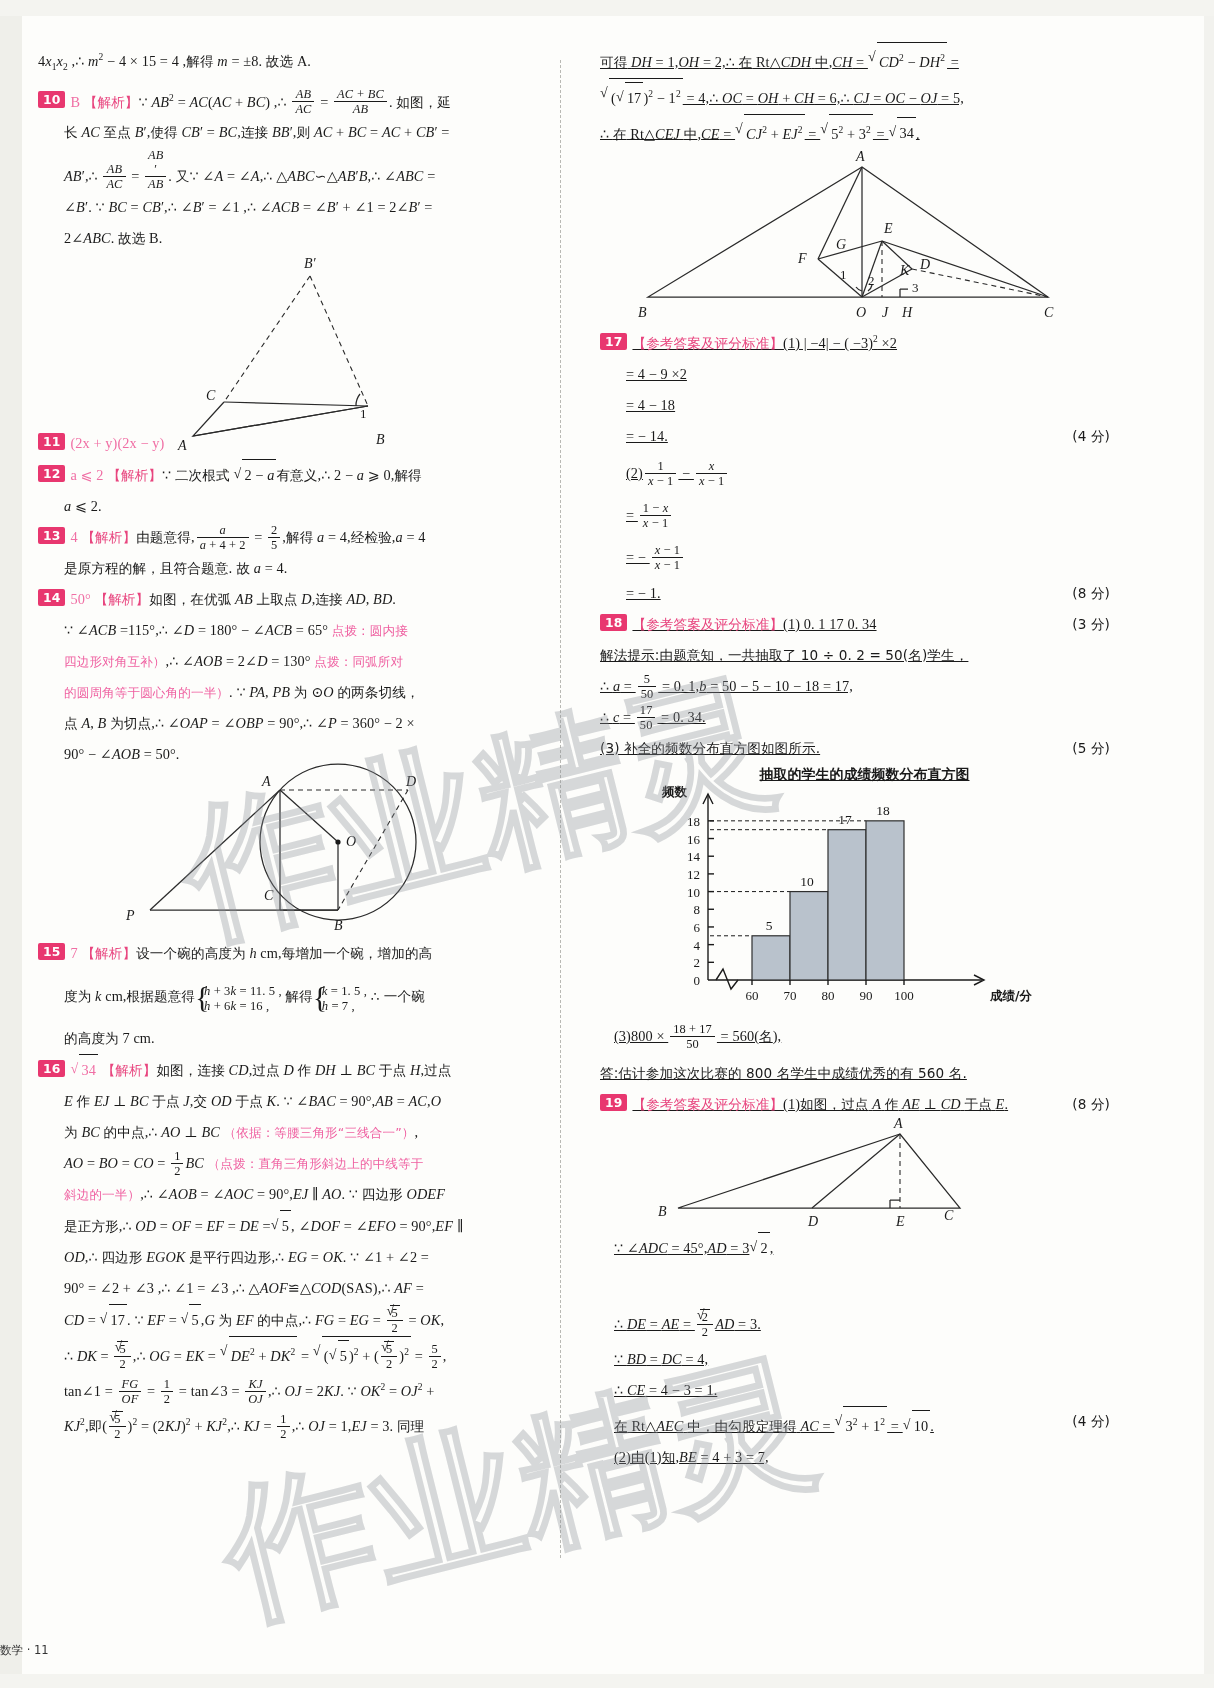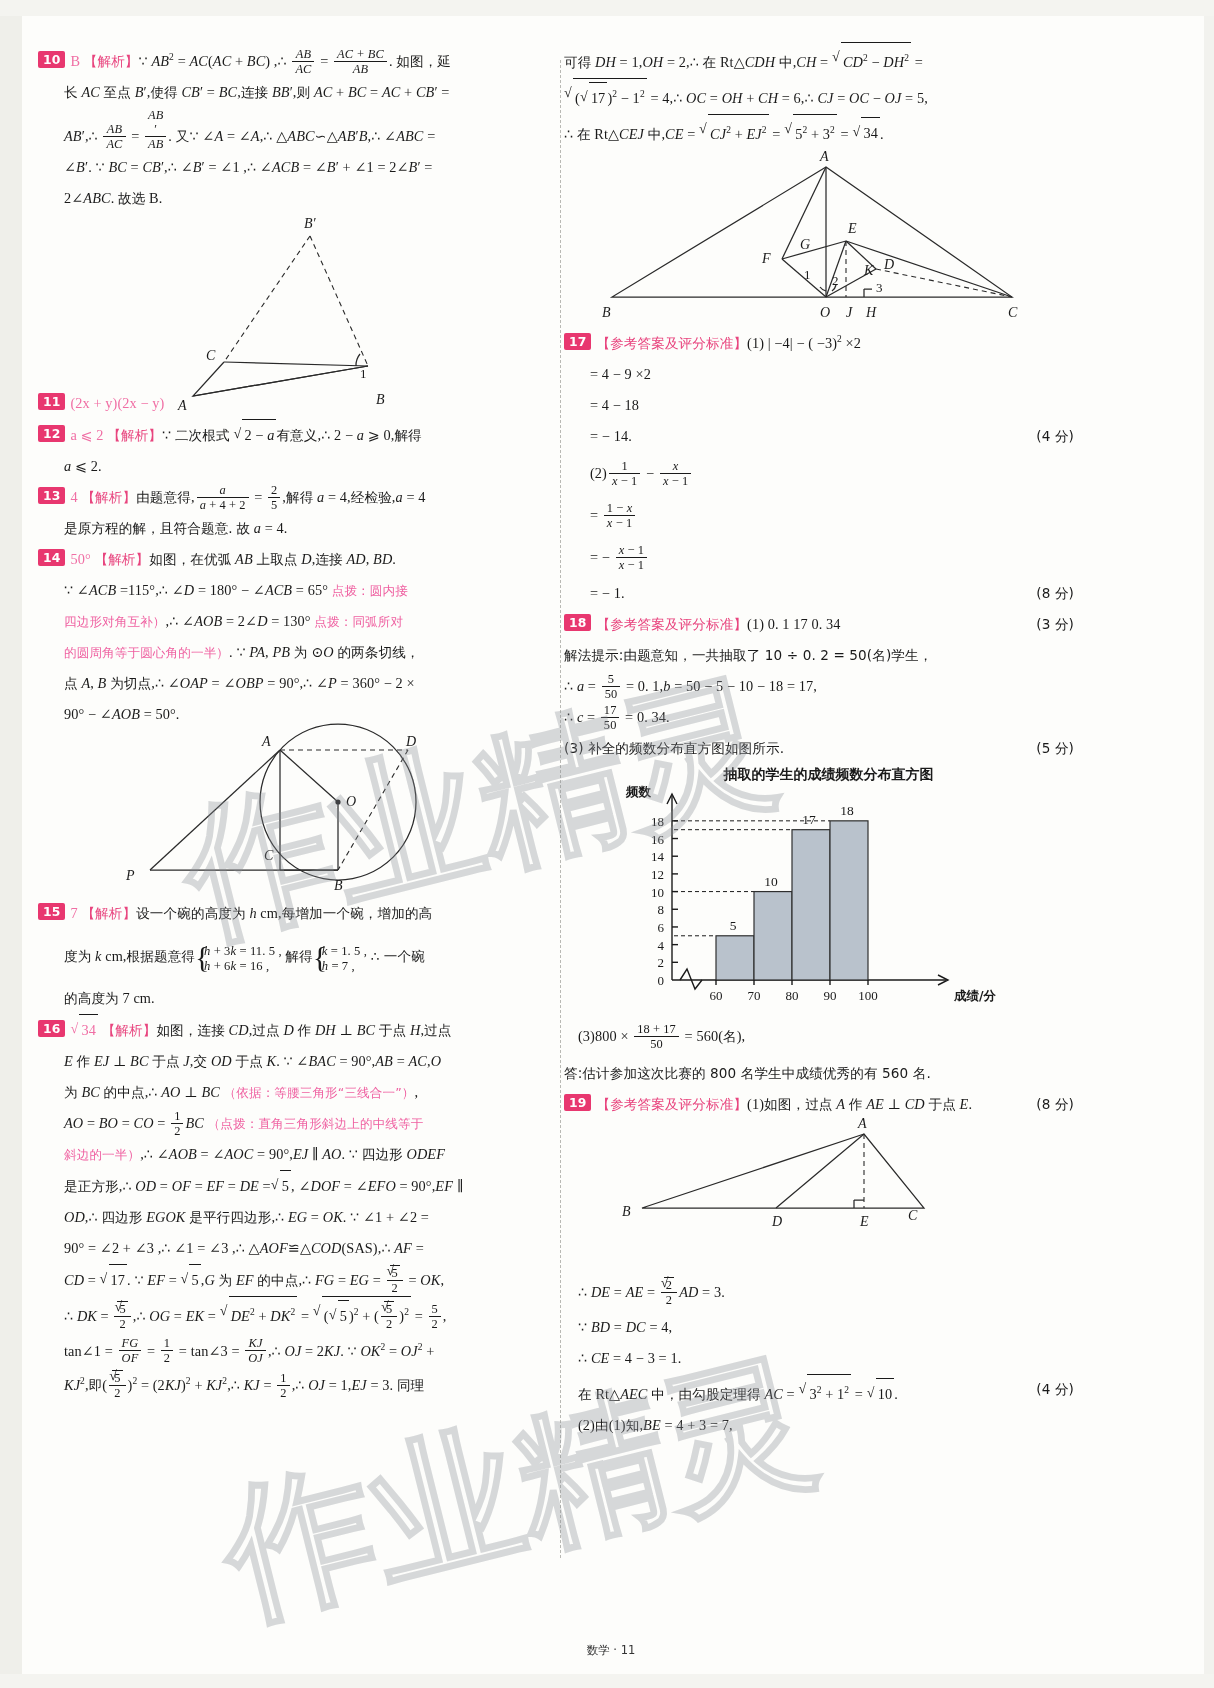--- a/index.html
+++ b/index.html
@@ -19,21 +19,21 @@
     box-sizing:border-box;
   }
   .edge-left{position:absolute;left:0;top:0;width:22px;height:100%;background:#efefea;}
   .edge-right{position:absolute;right:0;top:0;width:10px;height:100%;background:#f2f2ee;}
   .edge-top{position:absolute;left:0;top:0;height:16px;width:100%;background:#f4f4f0;}
   .edge-bottom{position:absolute;left:0;bottom:0;height:14px;width:100%;background:#f4f4f0;}
 
   
   .col{position:absolute;top:42px;width:510px;height:1600px;}
   .col-left{left:38px;}
-  .col-right{left:564px;}
+  .col-right{left:600px;text-decoration:underline;}
   .divider{position:absolute;left:560px;top:60px;bottom:130px;
            border-left:1px dashed #b9b9b4;width:0;}
 
   
   .ln{
     font-size:14.3px;line-height:31px;
     white-space:nowrap;
     letter-spacing:.1px;
   }
   .it{font-style:italic;font-family:"Liberation Serif",serif;}
@@ -80,36 +80,39 @@
   .vallab{font-family:"Liberation Serif",serif;font-size:13.5px;fill:#1a1a1a;}
   .axname{font-family:"DejaVu Sans",sans-serif;font-size:12.5px;fill:#1a1a1a;font-weight:bold;}
 
   
   .wm{position:absolute;pointer-events:none;opacity:.33;}
   .wm svg text{
     font-family:"DejaVu Sans",sans-serif;font-weight:bold;
     fill:none;stroke:#8a8f96;stroke-width:2.1;
   }
   .footer{
-    position:absolute;left:8px;right:0;bottom:30px;text-align:center;
+    position:absolute;left:0;right:0;bottom:30px;
     font-family:"DejaVu Sans",sans-serif;font-size:11.5px;color:#333;
   }
 </style>
 </head>
 <body>
 
 <div id="page">
   <div class="edge-left"></div>
   <div class="edge-right"></div>
   <div class="edge-top"></div>
   <div class="edge-bottom"></div>
   <div class="divider"></div>
 
   <div class="col col-left">
 
+    <div class="ln">
+      4<span class="it">x</span><sub>1</sub><span class="it">x</span><sub>2</sub> ,∴ <span class="it">m</span><sup>2</sup> − 4 × 15 = 4 ,<span class="zh">解得</span> <span class="it">m</span> = ±8. <span class="zh">故选</span> A.
+    </div>
 
     <div class="ln">
       <span class="tag">10</span><span class="ans">B</span>
       <span class="pink zh">【解析】</span>∵ <span class="it">AB</span><sup>2</sup> = <span class="it">AC</span>(<span class="it">AC</span> + <span class="it">BC</span>) ,∴ <span class="frac"><span class="num it">AB</span><span class="den it">AC</span></span> = <span class="frac"><span class="num it">AC + BC</span><span class="den it">AB</span></span>. <span class="zh">如图，延</span>
     </div>
     <div class="ln"><span class="ind"></span><span class="zh">长</span> <span class="it">AC</span> <span class="zh">至点</span> <span class="it">B</span>′,<span class="zh">使得</span> <span class="it">CB</span>′ = <span class="it">BC</span>,<span class="zh">连接</span> <span class="it">BB</span>′,<span class="zh">则</span> <span class="it">AC</span> + <span class="it">BC</span> = <span class="it">AC</span> + <span class="it">CB</span>′ =</div>
     <div class="ln"><span class="ind"></span><span class="it">AB</span>′,∴ <span class="frac"><span class="num it">AB</span><span class="den it">AC</span></span> = <span class="frac"><span class="num it">AB</span>′<span class="den it">AB</span></span>. <span class="zh">又</span>∵ ∠<span class="it">A</span> = ∠<span class="it">A</span>,∴ △<span class="it">ABC</span>∽△<span class="it">AB</span>′<span class="it">B</span>,∴ ∠<span class="it">ABC</span> =</div>
     <div class="ln"><span class="ind"></span>∠<span class="it">B</span>′. ∵ <span class="it">BC</span> = <span class="it">CB</span>′,∴ ∠<span class="it">B</span>′ = ∠1 ,∴ ∠<span class="it">ACB</span> = ∠<span class="it">B</span>′ + ∠1 = 2∠<span class="it">B</span>′ =</div>
     <div class="ln"><span class="ind"></span>2∠<span class="it">ABC</span>. <span class="zh">故选</span> B.</div>
 
@@ -331,20 +334,21 @@
         <path class="st-d" d="M300 14 L300 88"></path>
         <path class="st" d="M290 80 L290 88 M290 80 L300 80" stroke-width="1.1"></path>
         <text class="lbl" x="294" y="8">A</text>
         <text class="lbl" x="58" y="96">B</text>
         <text class="lbl" x="208" y="106">D</text>
         <text class="lbl" x="296" y="106">E</text>
         <text class="lbl" x="344" y="100">C</text>
       </svg>
     </div>
 
+    <div class="ln"><span class="ind2"></span>∵ ∠<span class="it">ADC</span> = 45°,<span class="it">AD</span> = 3<span class="sq"><span>2</span></span>,</div>
     <div class="ln" style="line-height:40px;margin-top:40px;"><span class="ind2"></span>∴ <span class="it">DE</span> = <span class="it">AE</span> = <span class="frac"><span class="num sq"><span>2</span></span><span class="den">2</span></span><span class="it">AD</span> = 3.</div>
     <div class="ln"><span class="ind2"></span>∵ <span class="it">BD</span> = <span class="it">DC</span> = 4,</div>
     <div class="ln"><span class="ind2"></span>∴ <span class="it">CE</span> = 4 − 3 = 1.</div>
     <div class="ln"><span class="ind2"></span><span class="zh">在</span> Rt△<span class="it">AEC</span> <span class="zh">中，由勾股定理得</span> <span class="it">AC</span> = <span class="sq"><span>3<sup>2</sup> + 1<sup>2</sup></span></span> = <span class="sq"><span>10</span></span>. <span class="score zh">(4 分)</span></div>
     <div class="ln"><span class="ind2"></span>(2)<span class="zh">由</span>(1)<span class="zh">知</span>,<span class="it">BE</span> = 4 + 3 = 7,</div>
   </div>
 
   <div class="wm" style="left:200px;top:740px;">
     <svg width="640" height="300" viewBox="0 0 640 300">
       <text x="0" y="190" font-size="150" transform="rotate(-14 0 190)">作业精灵</text>

